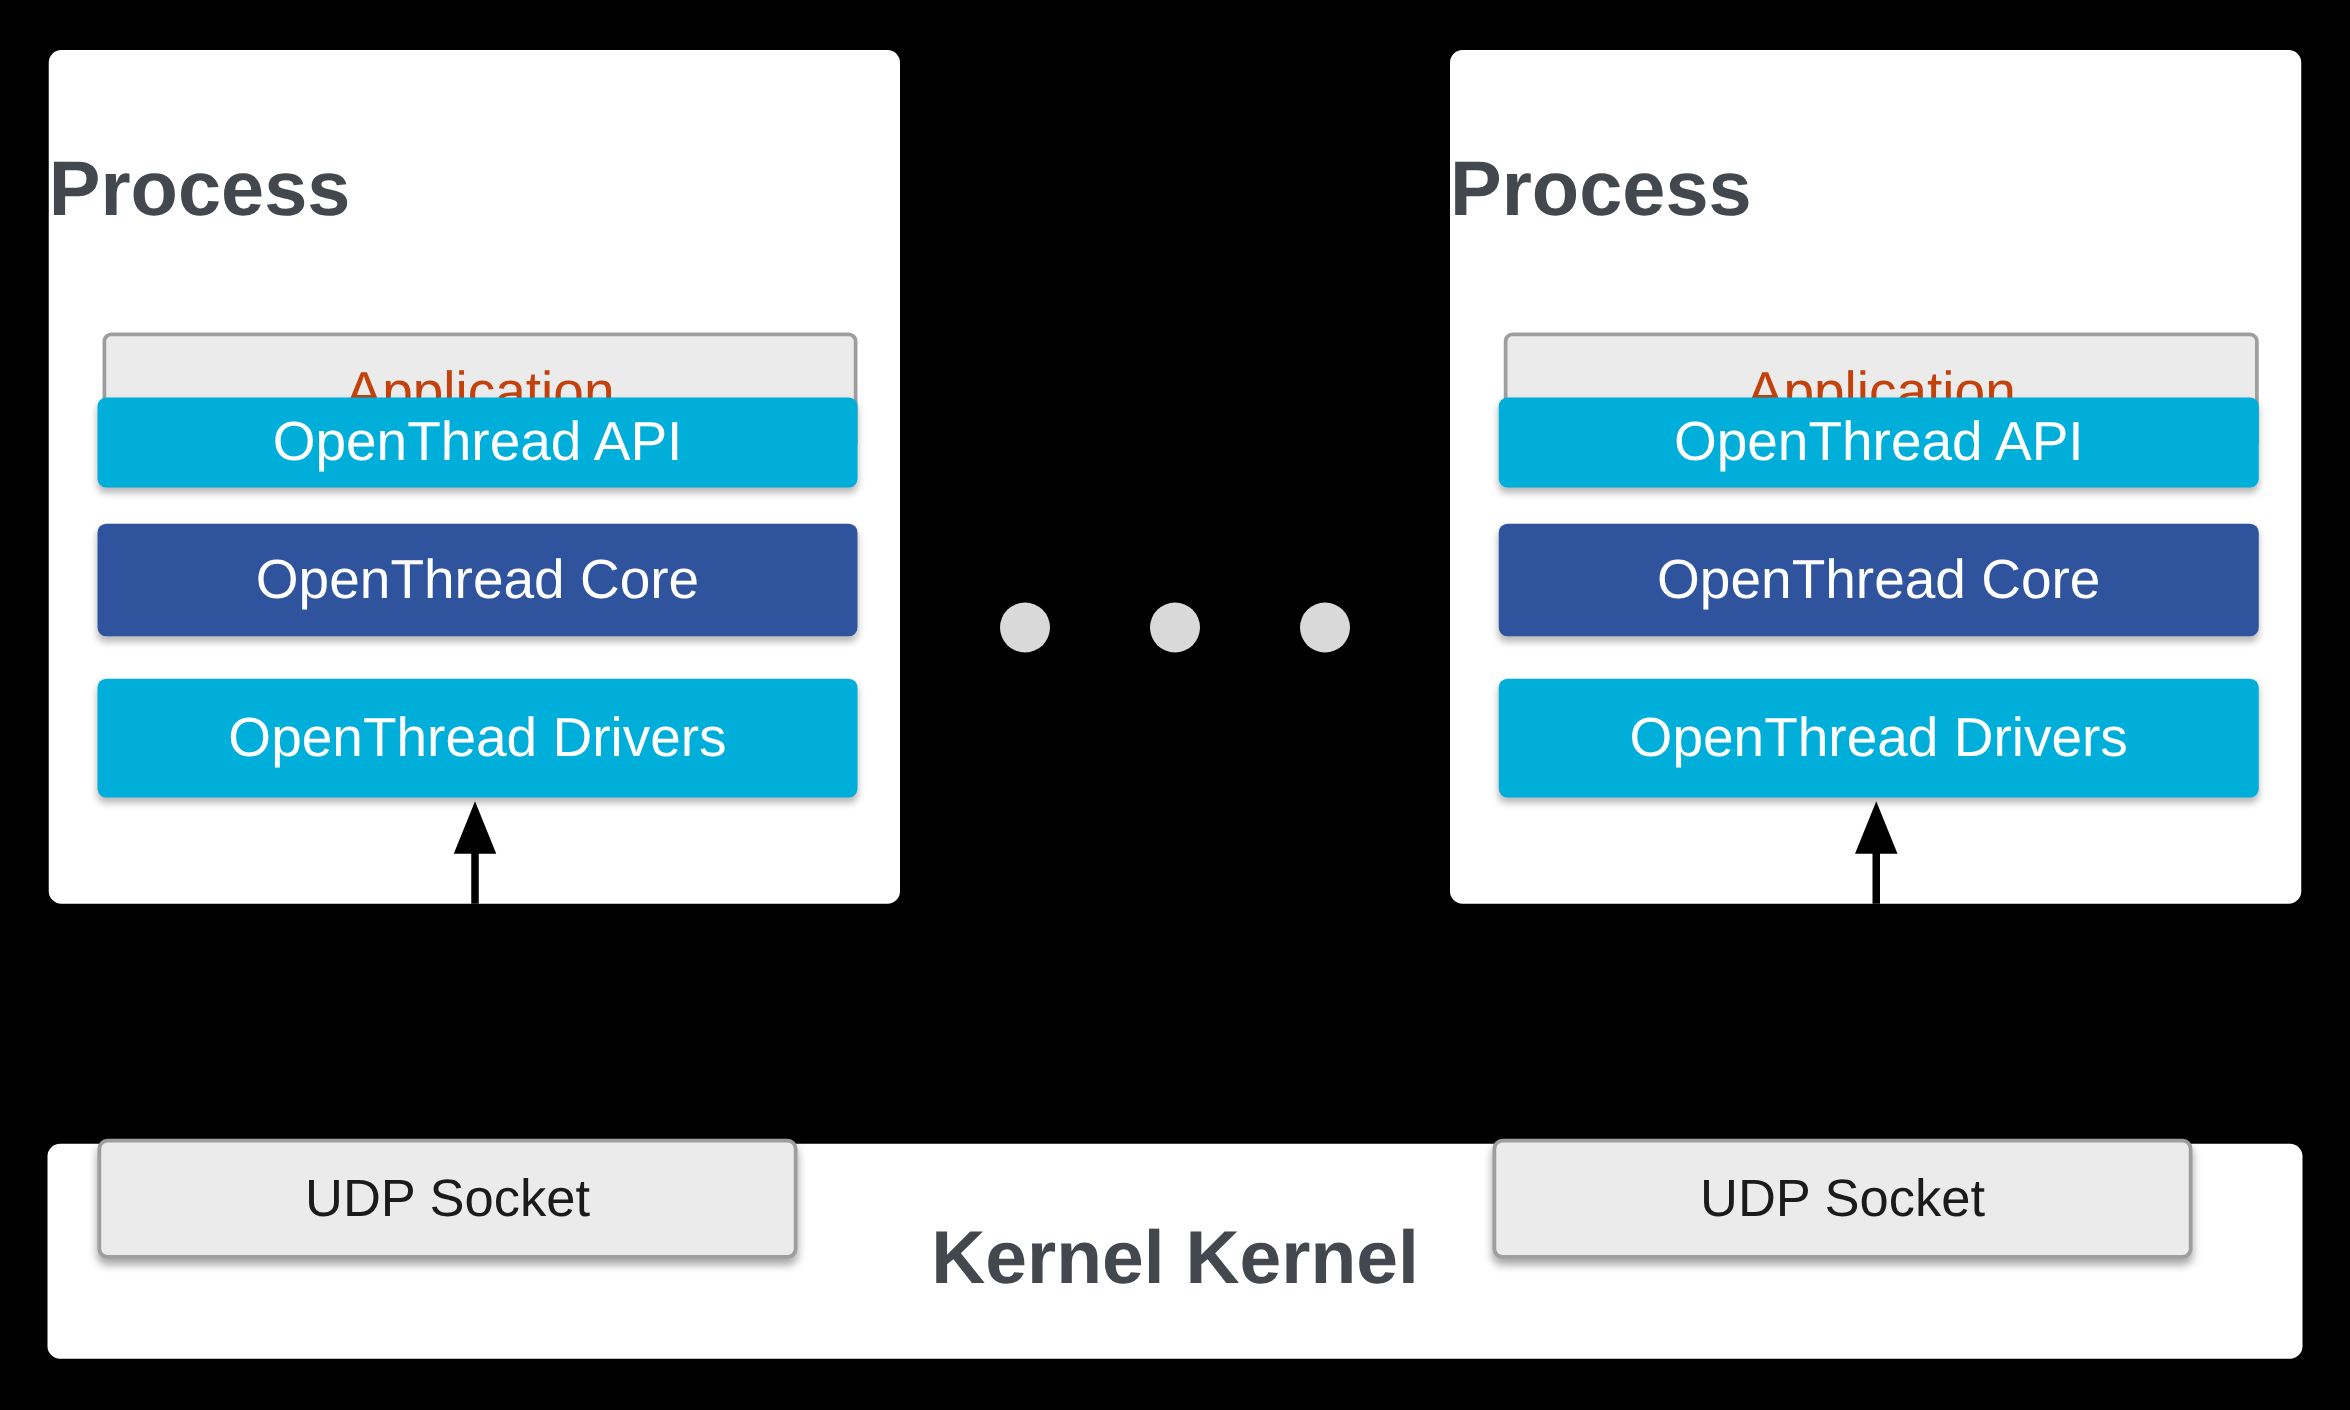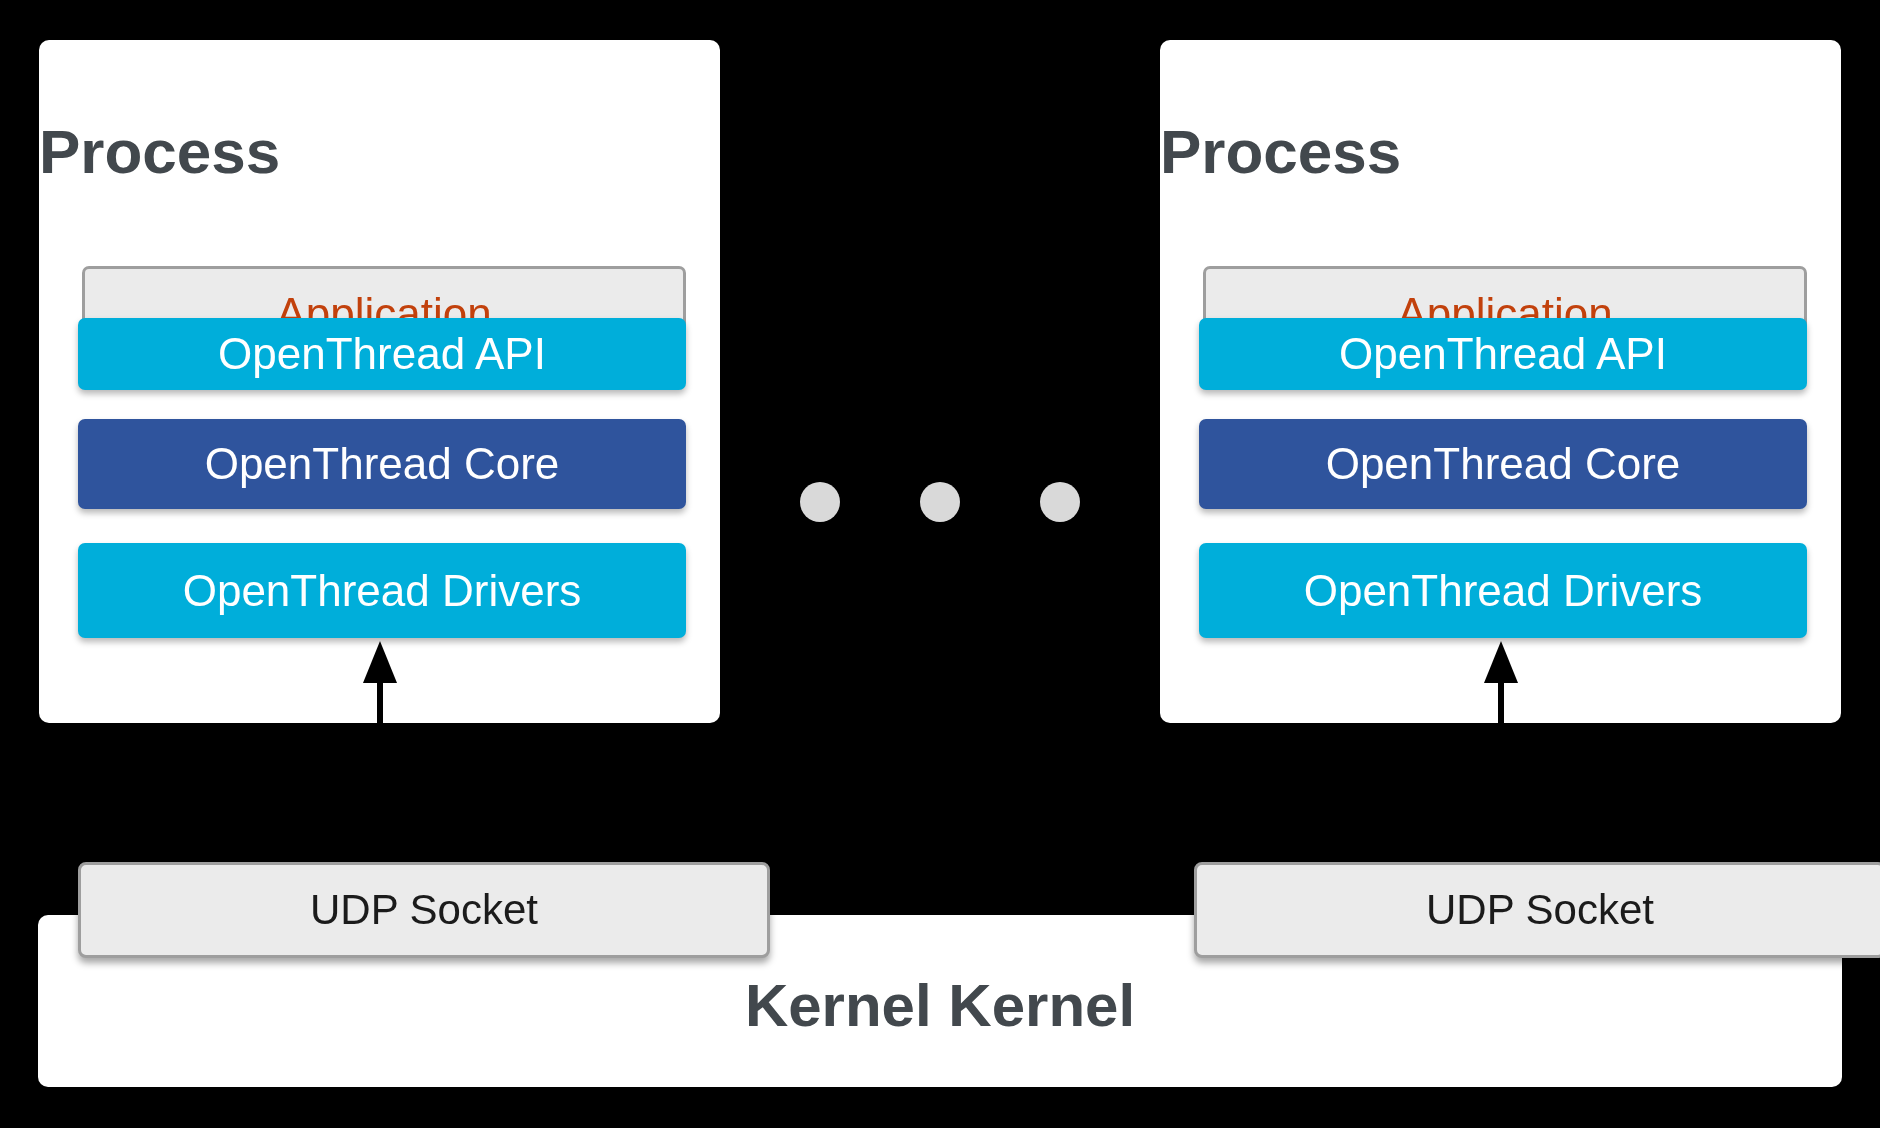--- a/index.html
+++ b/index.html
@@ -105,22 +105,22 @@
     position: absolute;
     top: 56px; left: 0;
     width: 100%;
     text-align: center;
     font-size: 60px;
     font-weight: bold;
     color: #42484d;
   }
   .udp-box {
     position: absolute;
-    top: 862px;
-    width: 692px; height: 96px;
+    top: 911px;
+    width: 560px; height: 96px;
     box-sizing: border-box;
     background: #ebebeb;
     border: 3px solid #9e9e9e;
     border-radius: 8px;
     display: flex;
     align-items: center;
     justify-content: center;
     font-size: 42px;
     color: #1b1b1b;
     box-shadow: 0 5px 7px rgba(0,0,0,0.35);

